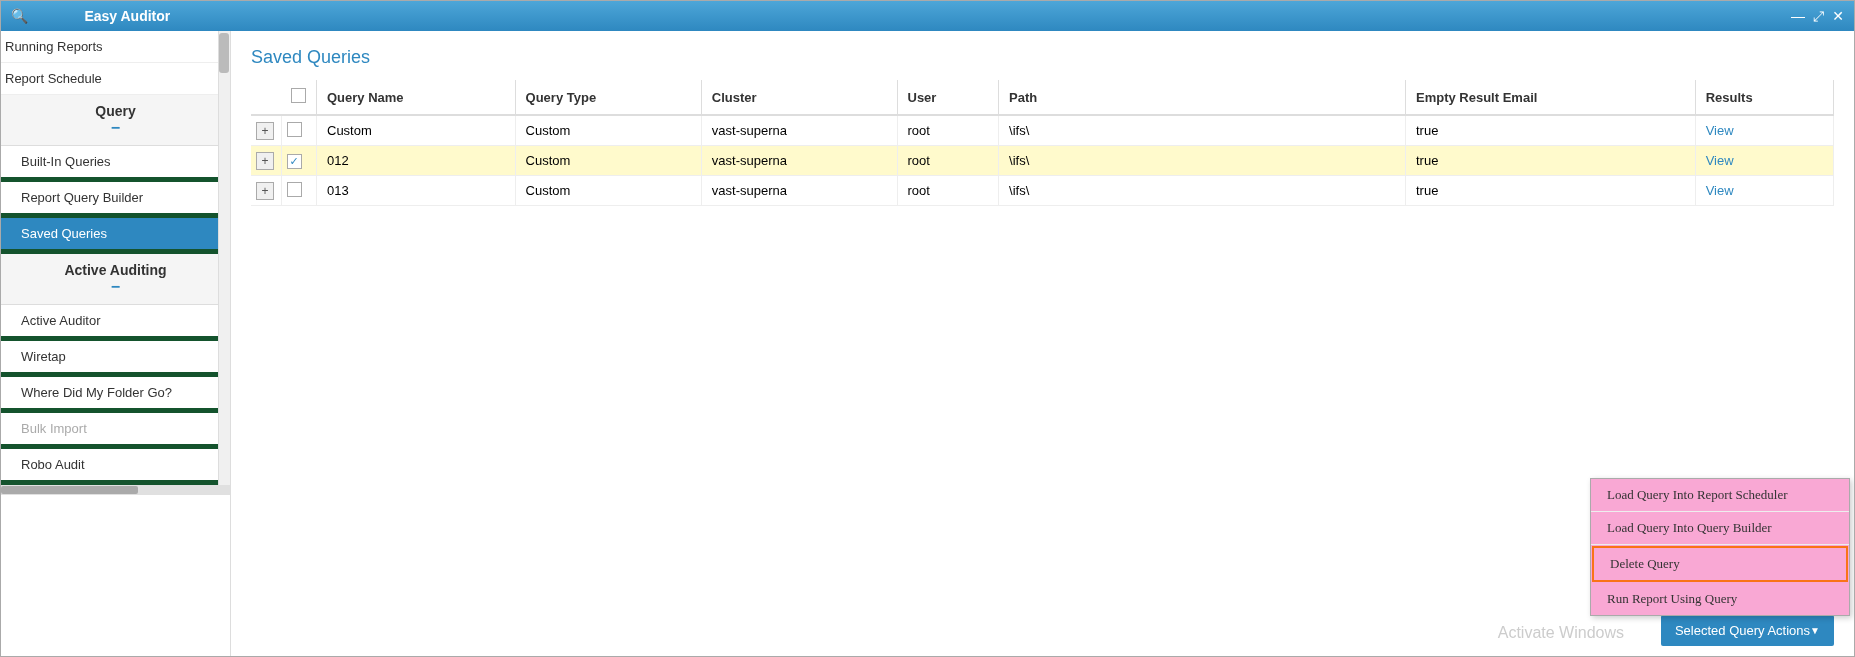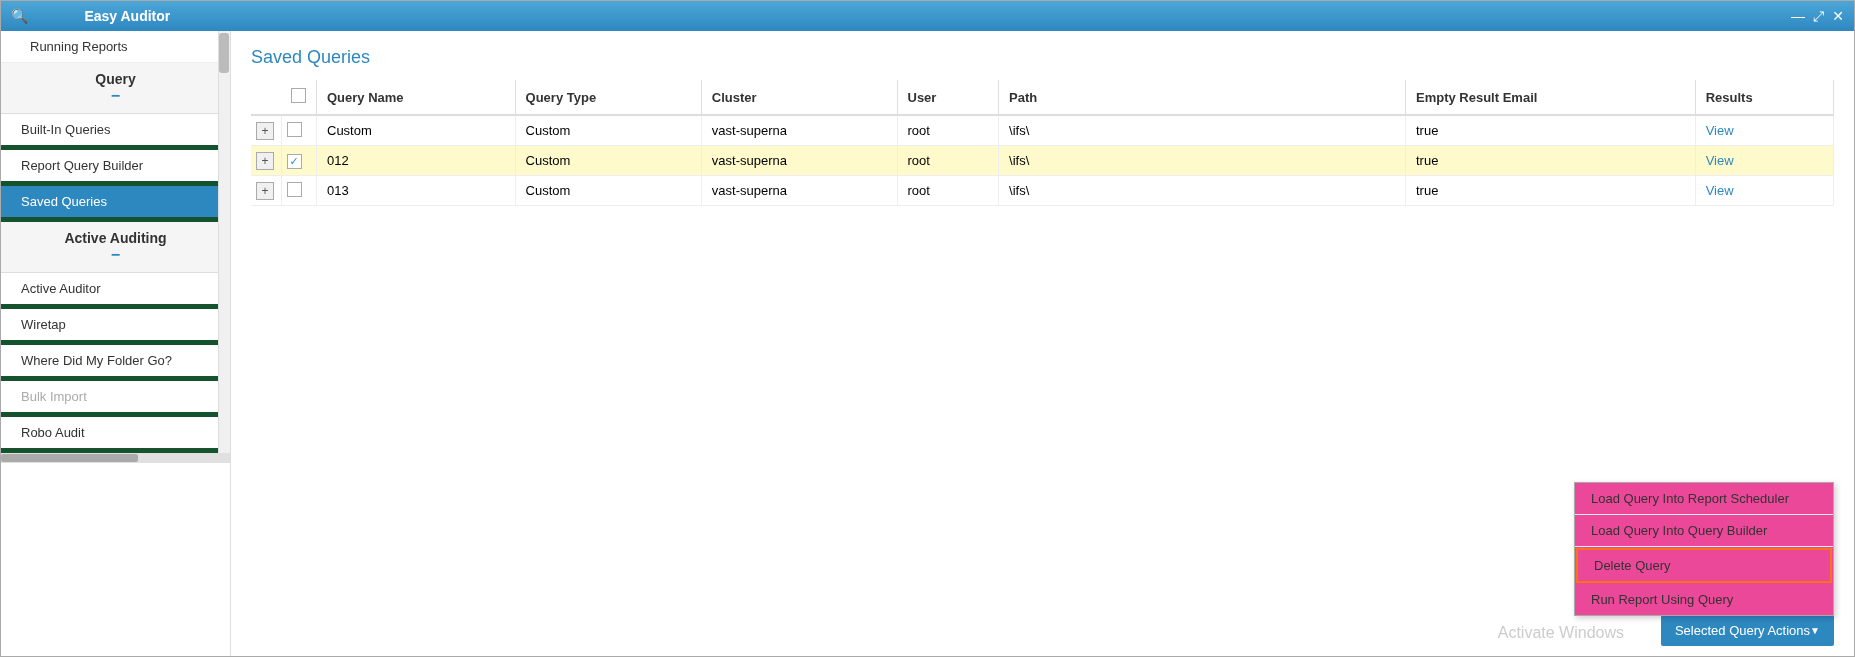--- a/index.html
+++ b/index.html
@@ -80,21 +80,21 @@
       color: #333;
       cursor: pointer;
       border-bottom: 5px solid #14532d;
     }
     .sidebar-item.active {
       background: #2e88c0;
       color: white;
     }
 
     .sidebar-top-item {
-      padding: 8px 29px;
+      padding: 8px 4px;
       color: #333;
       cursor: pointer;
       border-bottom: 1px solid #eee;
     }
 
     
     .content-area {
       flex: 1;
       display: flex;
       flex-direction: column;
@@ -191,26 +191,27 @@
     .view-link {
       color: #2e88c0;
       cursor: pointer;
       text-decoration: none;
     }
 
     
     .dropdown-container {
       position: absolute;
       bottom: 40px;
-      right: 20px;
-      background: #ec4899;
+      right: 4px;
+      background: #f9a8d4;
       border: 1px solid #aaa;
       box-shadow: 2px 2px 6px rgba(0,0,0,0.2);
       min-width: 260px;
       z-index: 100;
+      font-family: Liberation Serif, serif;
     }
 
     .dropdown-menu-item {
       padding: 8px 16px;
       cursor: pointer;
       color: #333;
       white-space: nowrap;
       border-bottom: 1px solid #eee;
     }
     .dropdown-menu-item.highlighted {
@@ -300,20 +301,23 @@
     <div class="sidebar">
       <div style="position:relative;">
 
         <div style="position:absolute; right:0; top:0; width:12px; height:100%; background:#f0f0f0; border-left:1px solid #ddd;">
           <div style="position:absolute; top:2px; right:1px; width:10px; height:40px; background:#bbb; border-radius:3px;"></div>
         </div>
 
         <div class="sidebar-top-item">
           <span>Running Reports</span>
         </div>
+        <div class="sidebar-top-item">
+          <span>Report Schedule</span>
+        </div>
 
         <div class="sidebar-section-header">
           <span>Query</span>
           <span class="minus-icon">−</span>
         </div>
         <div class="sidebar-item">
           <span>Built-In Queries</span>
         </div>
         <div class="sidebar-item">
           <span>Report Query Builder</span>

